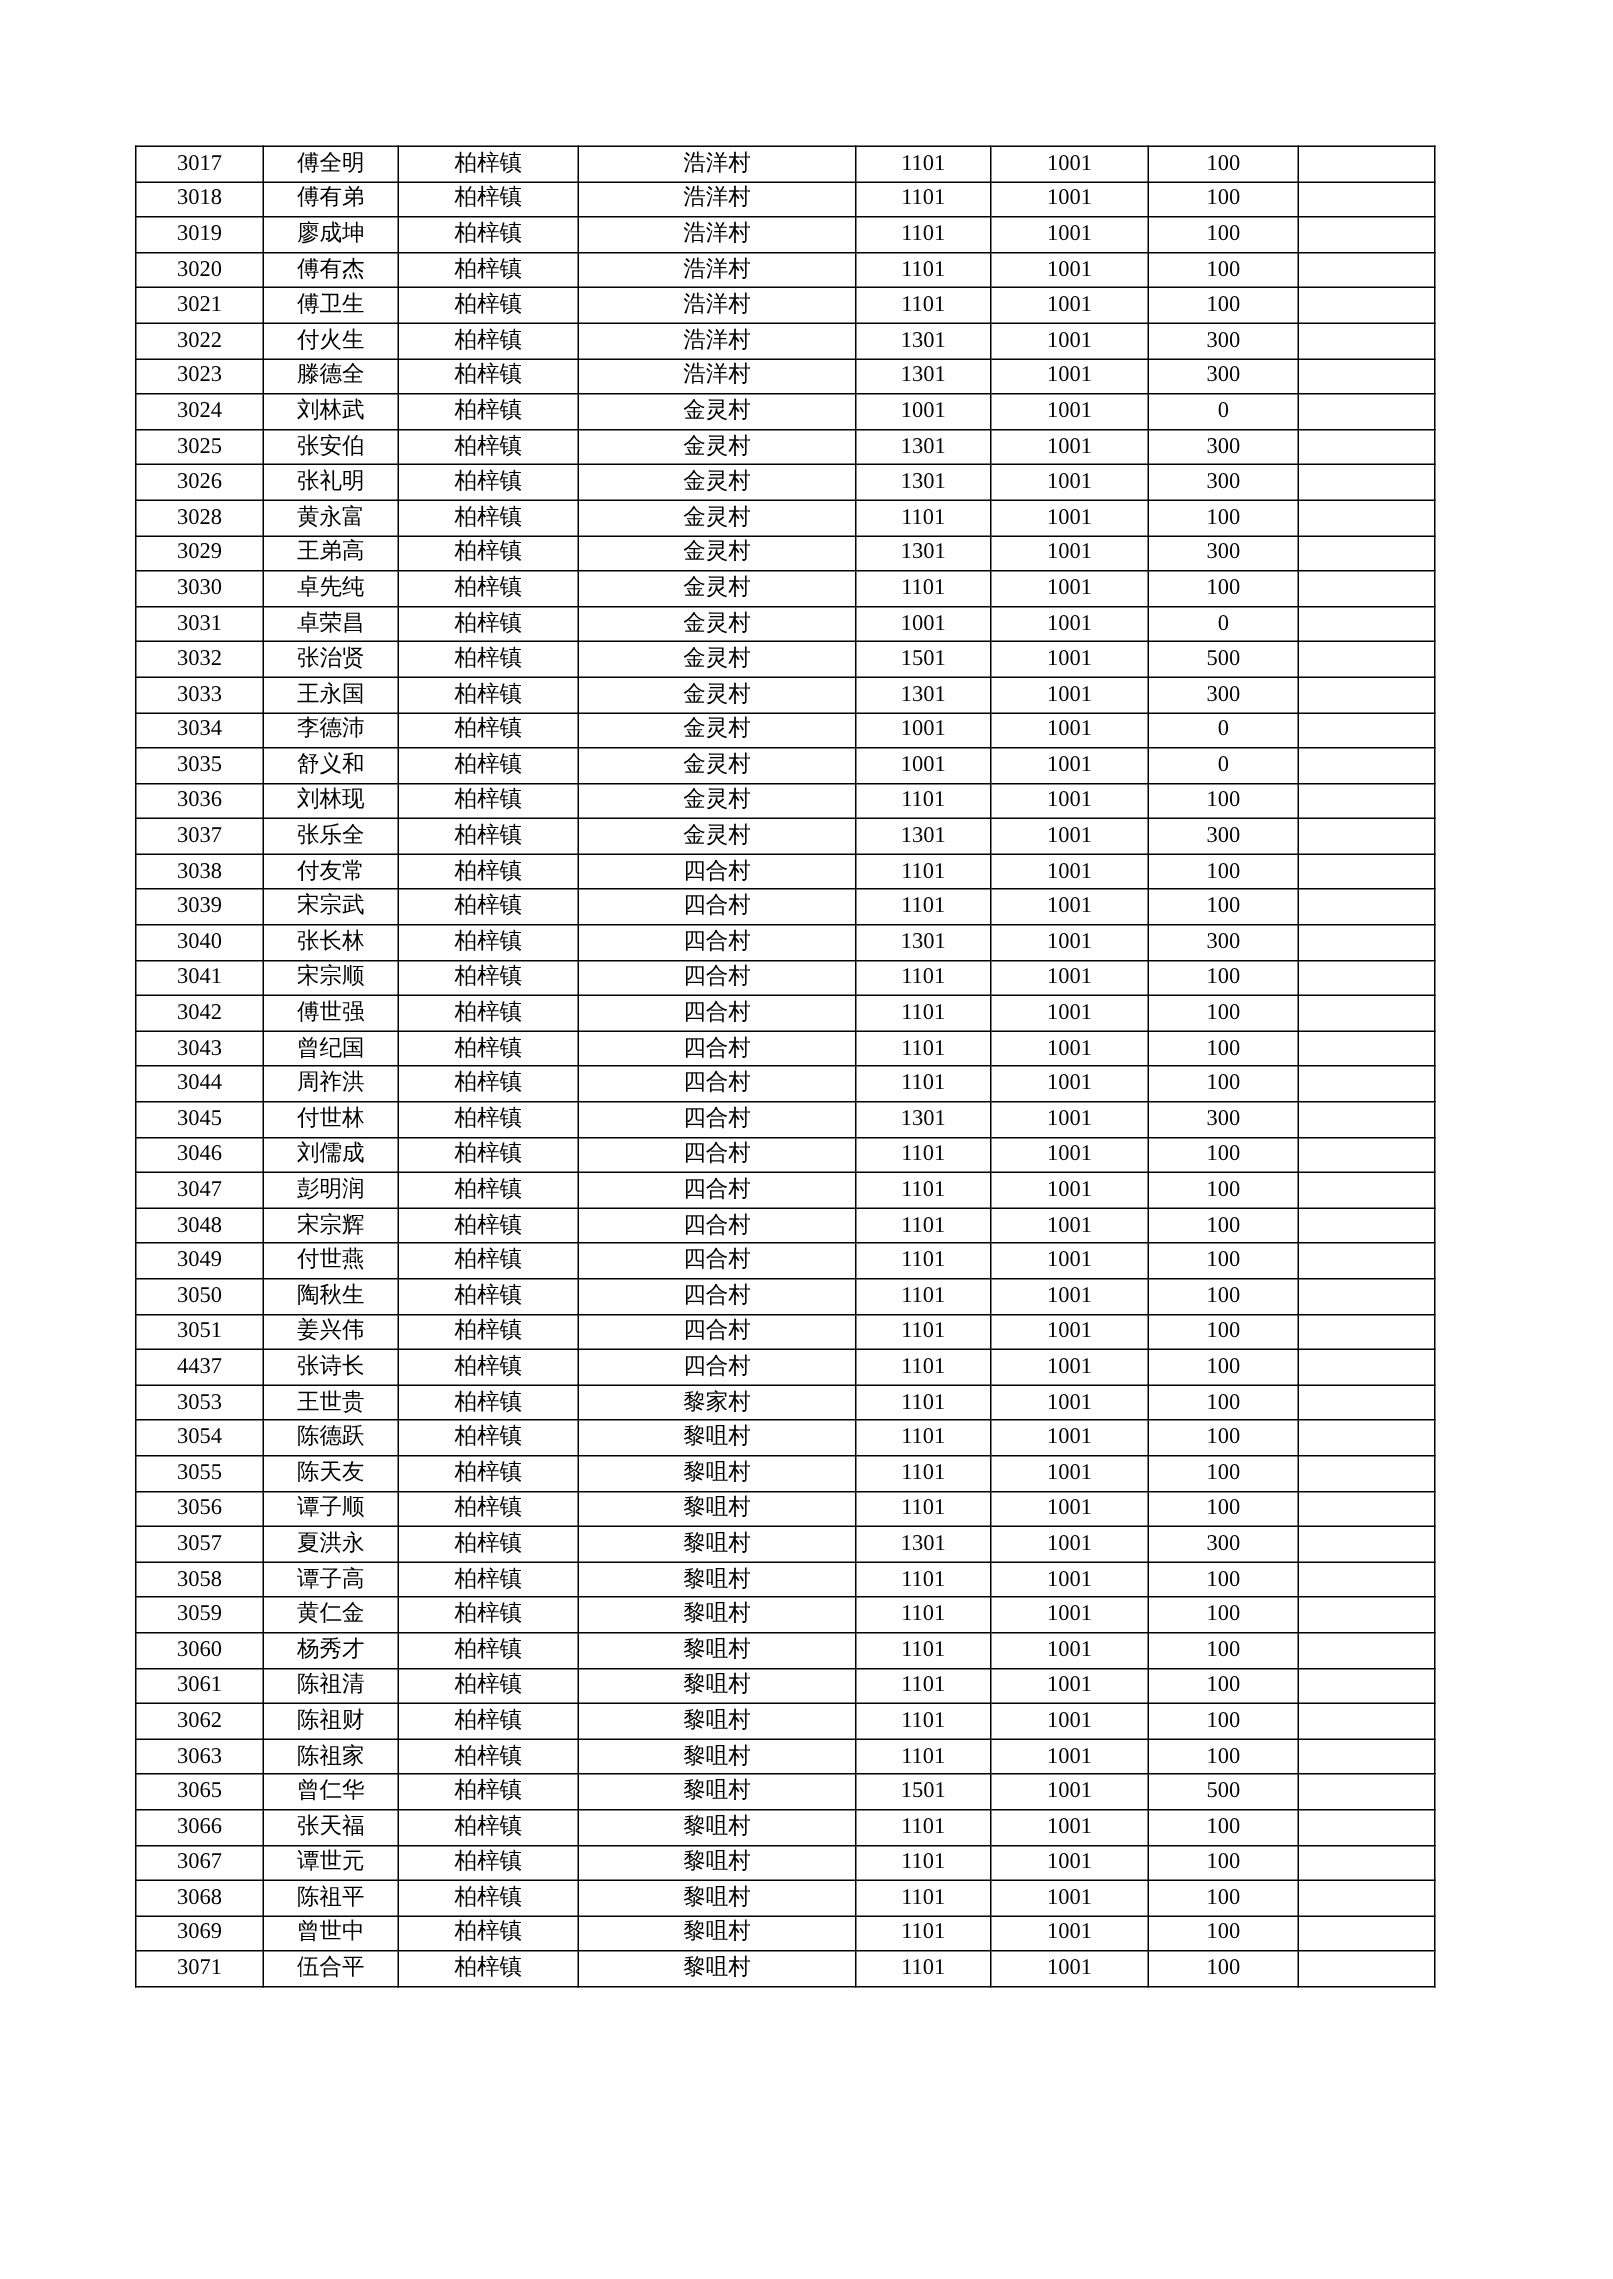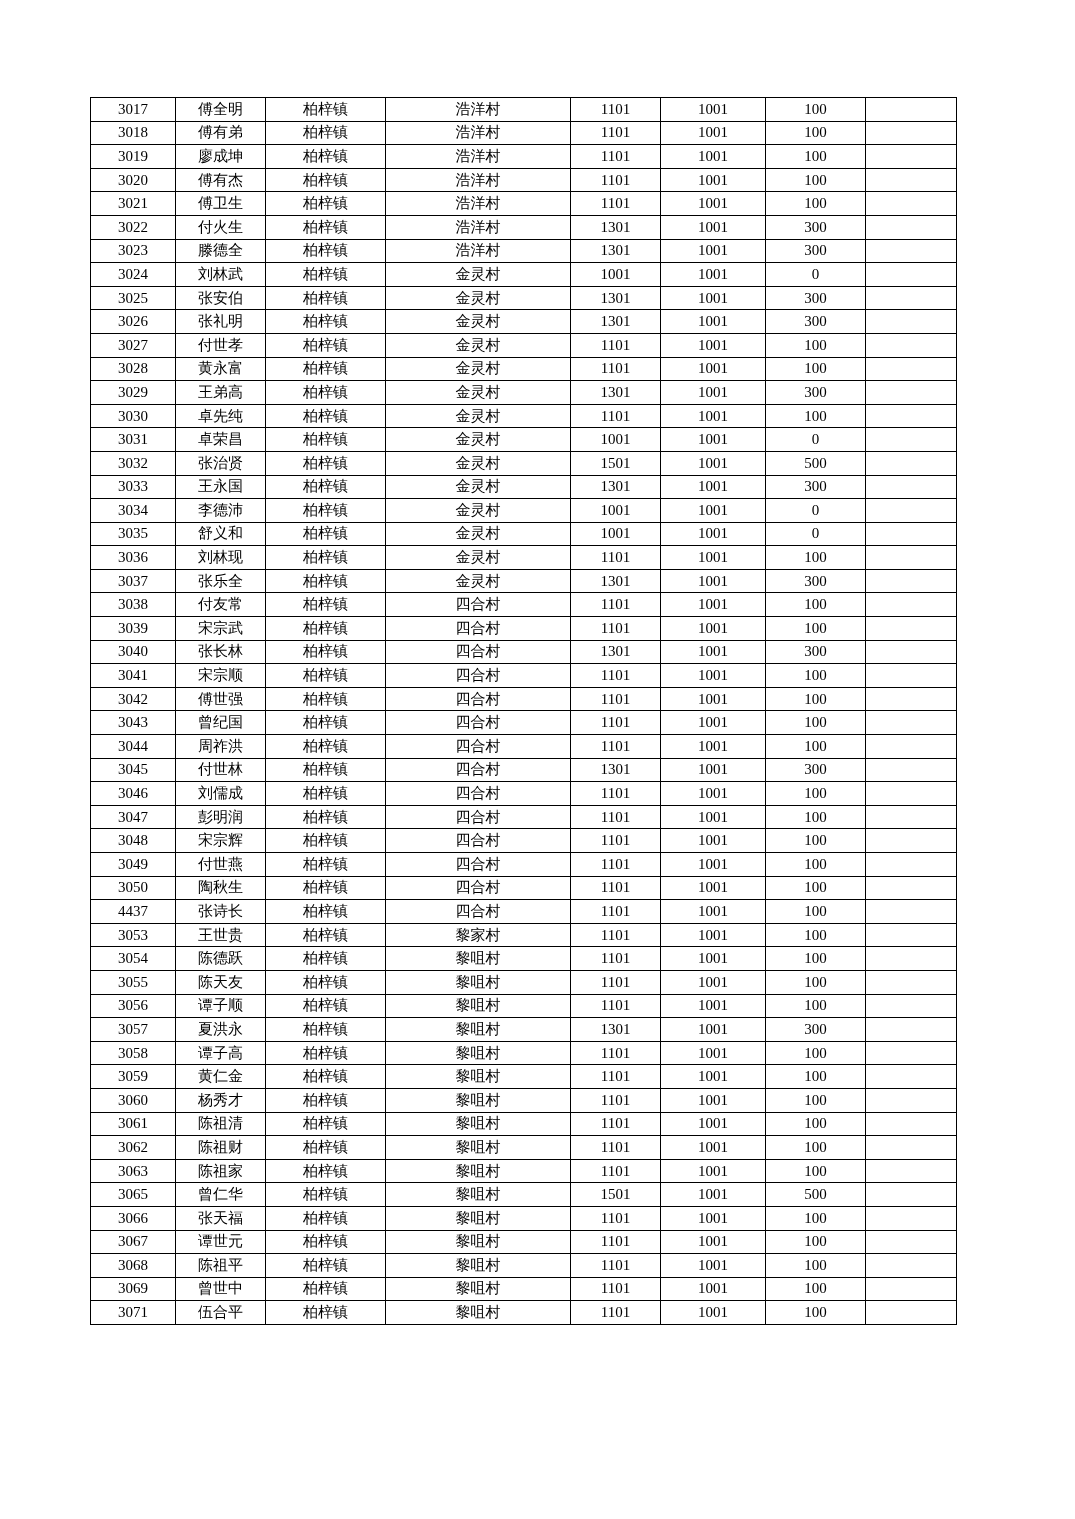--- a/index.html
+++ b/index.html
@@ -162,30 +162,20 @@
           <td>3026</td>
           <td>张礼明</td>
           <td>柏梓镇</td>
           <td>金灵村</td>
           <td>1301</td>
           <td>1001</td>
           <td>300</td>
           <td></td>
         </tr>
         <tr>
-          <td>3027</td>
-          <td>付世孝</td>
-          <td>柏梓镇</td>
-          <td>金灵村</td>
-          <td>1101</td>
-          <td>1001</td>
-          <td>100</td>
-          <td></td>
-        </tr>
-        <tr>
           <td>3028</td>
           <td>黄永富</td>
           <td>柏梓镇</td>
           <td>金灵村</td>
           <td>1101</td>
           <td>1001</td>
           <td>100</td>
           <td></td>
         </tr>
         <tr>
@@ -394,20 +384,30 @@
           <td>柏梓镇</td>
           <td>四合村</td>
           <td>1101</td>
           <td>1001</td>
           <td>100</td>
           <td></td>
         </tr>
         <tr>
           <td>3050</td>
           <td>陶秋生</td>
+          <td>柏梓镇</td>
+          <td>四合村</td>
+          <td>1101</td>
+          <td>1001</td>
+          <td>100</td>
+          <td></td>
+        </tr>
+        <tr>
+          <td>3051</td>
+          <td>姜兴伟</td>
           <td>柏梓镇</td>
           <td>四合村</td>
           <td>1101</td>
           <td>1001</td>
           <td>100</td>
           <td></td>
         </tr>
         <tr>
           <td>4437</td>
           <td>张诗长</td>

